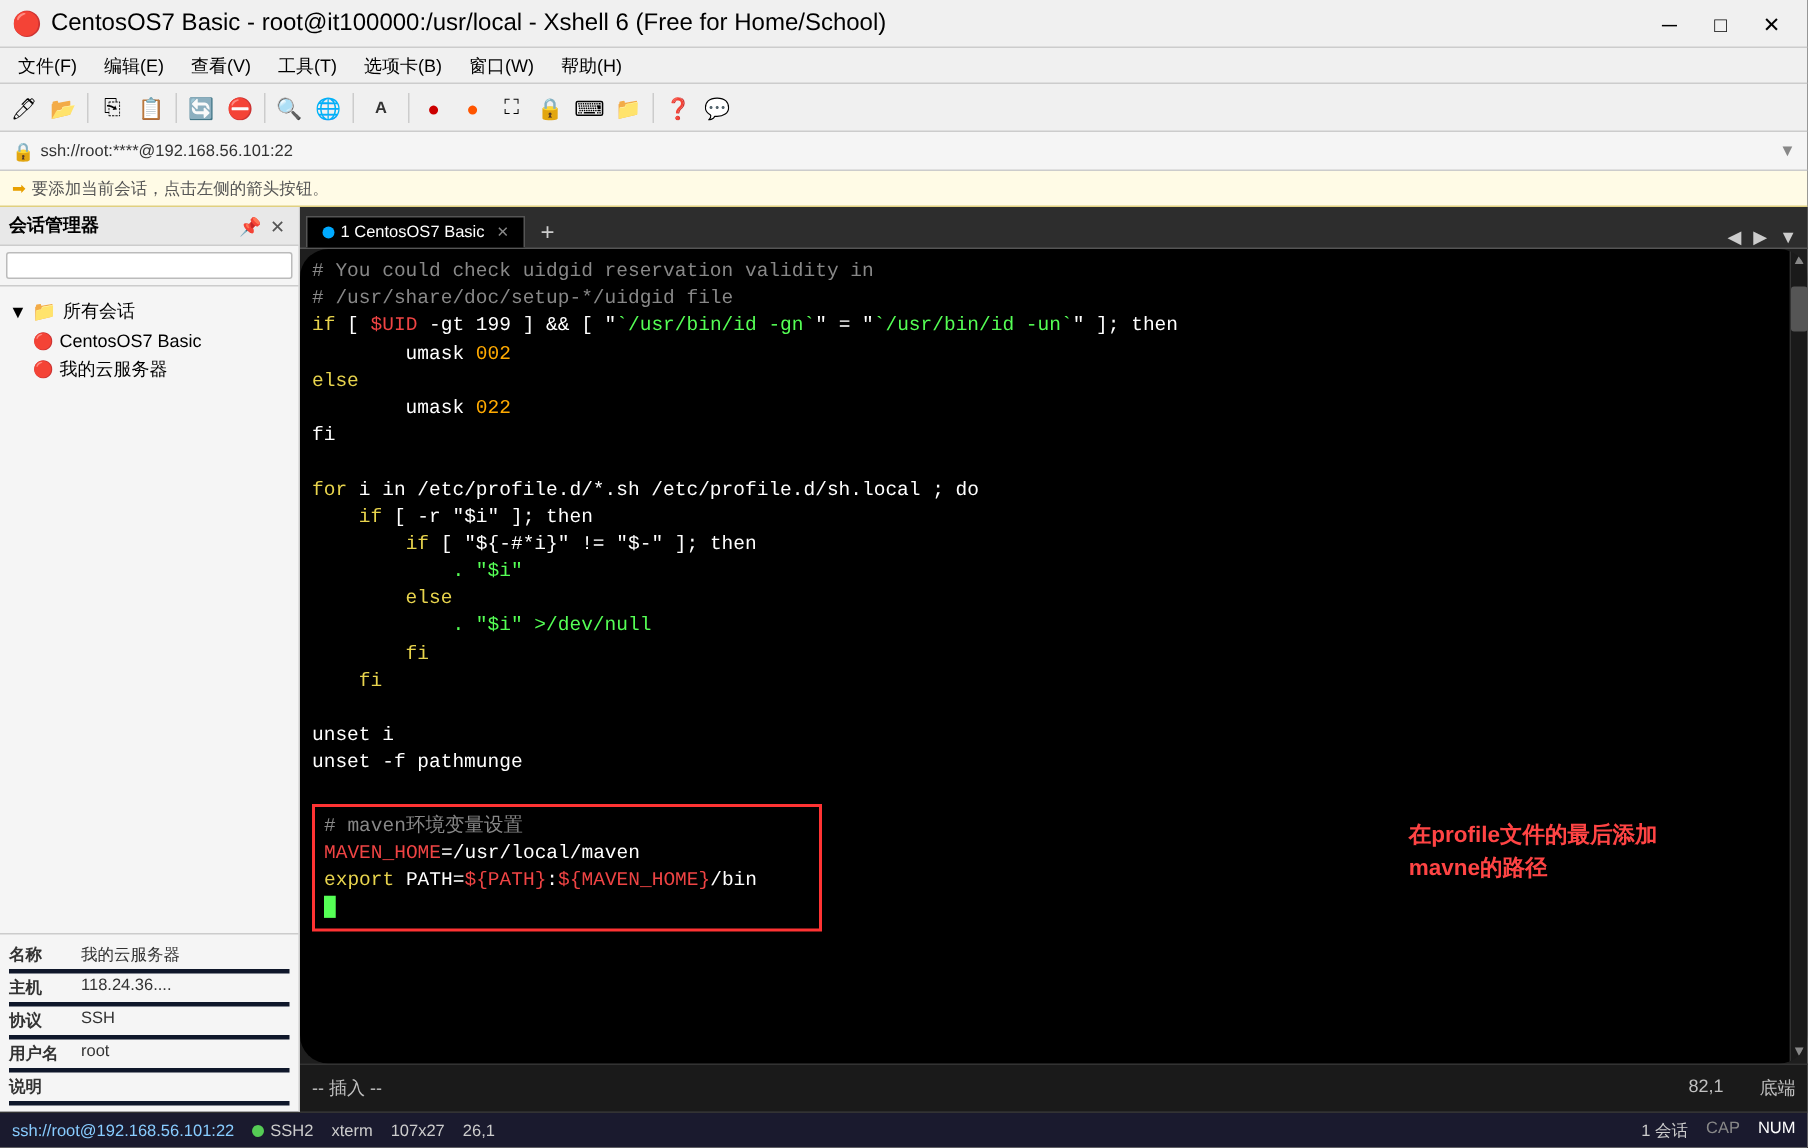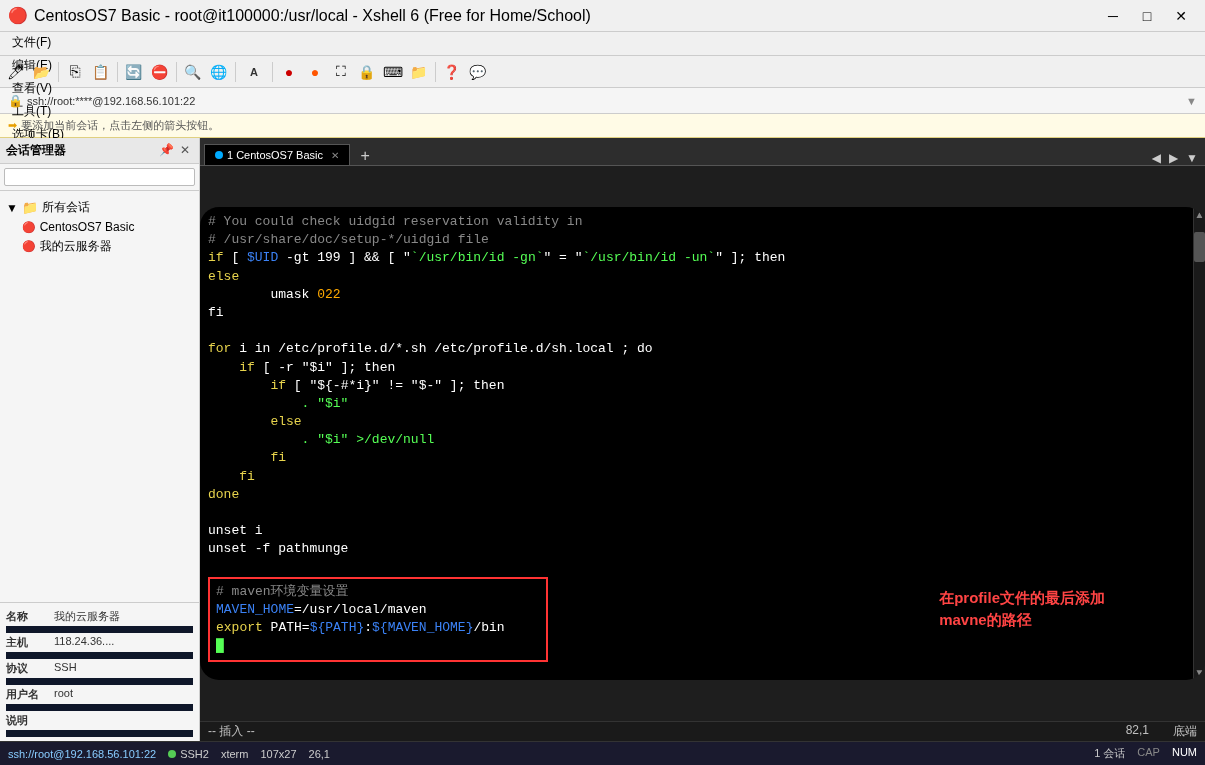--- a/index.html
+++ b/index.html
@@ -21,25 +21,24 @@
       border: none; background: transparent;
       font-size: 14px; cursor: pointer;
       display: flex; align-items: center; justify-content: center;
     }
 
     
     #menubar {
       background: #f0f0f0;
       height: 24px;
       display: flex;
-      align-items: flex-start;
+      align-items: flex-end;
       padding: 0 4px;
       border-bottom: 1px solid #ccc;
       gap: 2px;
-      flex-direction: column;
     }
     .menu-item {
       padding: 2px 8px;
       cursor: pointer;
       font-size: 12px;
       border-radius: 2px;
     }
 
     
     #toolbar {
@@ -100,20 +99,21 @@
     
     #sidebar {
       width: 200px;
       background: #f5f5f5;
       border-right: 1px solid #ccc;
       display: flex;
       flex-direction: column;
     }
     #sidebar-header {
       display: flex;
+      align-items: center;
       padding: 4px 6px;
       border-bottom: 1px solid #ccc;
       background: #e8e8e8;
     }
     #sidebar-title { flex: 1; font-size: 12px; font-weight: bold; }
     #sidebar-header .sidebar-btns { display: flex; gap: 2px; }
     #sidebar-header .sb-btn { cursor: pointer; font-size: 12px; color: #555; width: 16px; height: 16px; display: flex; align-items: center; justify-content: center; }
 
     #sidebar-search {
       padding: 4px;
@@ -148,31 +148,30 @@
       font-size: 12px;
     }
     .tree-session-icon { color: #cc2222; font-size: 11px; }
 
     
     #props-panel {
       border-top: 1px solid #ccc;
       padding: 4px 6px;
       font-size: 11px;
     }
-    .prop-row { display: flex; padding: 2px 0; border-bottom: 7px solid #0f172a; }
+    .prop-row { display: flex; padding: 2px 0; border-bottom: 3px solid #0f172a; }
     .prop-key { width: 48px; color: #333; font-weight: bold; }
     .prop-val { flex: 1; color: #333; overflow: hidden; text-overflow: ellipsis; white-space: nowrap; }
 
     
     #terminal-container {
       flex: 1;
       display: flex;
       flex-direction: column;
       background: #1e1e1e;
-      gap: 41px;
     }
 
     
     #tabbar {
       background: #2d2d2d;
       height: 28px;
       display: flex;
       align-items: flex-end;
       padding: 0 4px;
       border-bottom: 1px solid #555;
@@ -205,21 +204,21 @@
       font-size: 13px;
       color: #c0c0c0;
       overflow-y: auto;
       line-height: 1.4;
       position: relative;
     }
     .term-line { white-space: pre; }
     .c-white { color: #ffffff; }
     .c-yellow { color: #e8d44d; }
     .c-green { color: #55ff55; }
-    .c-cyan { color: #3b82f6; font-family: Liberation Mono, monospace; }
+    .c-cyan { color: #ef4444; font-family: Liberation Mono, monospace; }
     .c-orange { color: #ffaa00; }
     .c-comment { color: #888; }
 
     
     #statusbar {
       background: #1a1a2e;
       height: 24px;
       display: flex;
       align-items: center;
       padding: 0 8px;
@@ -229,21 +228,21 @@
       border-top: 1px solid #333;
     }
     .status-addr { color: #88ccff; }
     .status-item { display: flex; align-items: center; gap: 4px; }
     .status-dot { width: 8px; height: 8px; background: #55cc55; border-radius: 50%; }
     .status-right { margin-left: auto; display: flex; gap: 12px; }
 
     
     #insert-bar {
       background: #1a1a1a;
-      height: 20px;
+      height: 32px;
       display: flex;
       align-items: center;
       padding: 0 8px;
       font-size: 12px;
       color: #c0c0c0;
       border-top: 1px solid #333;
       justify-content: space-between;
     }
 
     .scrollbar-v {
@@ -397,33 +396,33 @@
         <button class="tab-nav-btn">▼</button>
       </div>
     </div>
 
     <div class="term-main-wrapper">
       <div id="terminal">
         
         <div class="term-line"><span class="c-comment"># You could check uidgid reservation validity in</span></div>
         <div class="term-line"><span class="c-comment"># /usr/share/doc/setup-*/uidgid file</span></div>
         <div class="term-line"><span class="c-yellow">if</span><span class="c-white"> [ </span><span class="c-cyan">$UID</span><span class="c-white"> -gt 199 ] &amp;&amp; [ "</span><span class="c-green">`/usr/bin/id -gn`</span><span class="c-white">" = "</span><span class="c-green">`/usr/bin/id -un`</span><span class="c-white">" ]; then</span></div>
+        <div class="term-line"><span class="c-white">        umask </span><span class="c-orange">002</span></div>
         <div class="term-line"><span class="c-yellow">else</span></div>
         <div class="term-line"><span class="c-white">        umask </span><span class="c-orange">022</span></div>
         <div class="term-line"><span class="c-white">fi</span></div>
         <div class="term-line">&nbsp;</div>
         <div class="term-line"><span class="c-yellow">for</span><span class="c-white"> i in /etc/profile.d/*.sh /etc/profile.d/sh.local ; do</span></div>
         <div class="term-line"><span class="c-white">    </span><span class="c-yellow">if</span><span class="c-white"> [ -r "$i" ]; then</span></div>
         <div class="term-line"><span class="c-white">        </span><span class="c-yellow">if</span><span class="c-white"> [ "${-#*i}" != "$-" ]; then</span></div>
         <div class="term-line"><span class="c-green">            . "$i"</span></div>
         <div class="term-line"><span class="c-yellow">        else</span></div>
         <div class="term-line"><span class="c-green">            . "$i" &gt;/dev/null</span></div>
         <div class="term-line"><span class="c-yellow">        fi</span></div>
         <div class="term-line"><span class="c-yellow">    fi</span></div>
-        <div class="term-line"><span class="c-yellow">done</span></div>
         <div class="term-line">&nbsp;</div>
         <div class="term-line"><span class="c-white">unset i</span></div>
         <div class="term-line"><span class="c-white">unset -f pathmunge</span></div>
         <div class="term-line">&nbsp;</div>
 
         
         <div style="position:relative; display:inline-block; width:100%;">
           <div style="border: 2px solid #ff3333; padding: 4px 6px; display:inline-block; min-width: 340px;">
             <div class="term-line"><span class="c-comment"># maven环境变量设置</span></div>
             <div class="term-line"><span class="c-cyan">MAVEN_HOME</span><span class="c-white">=/usr/local/maven</span></div>

